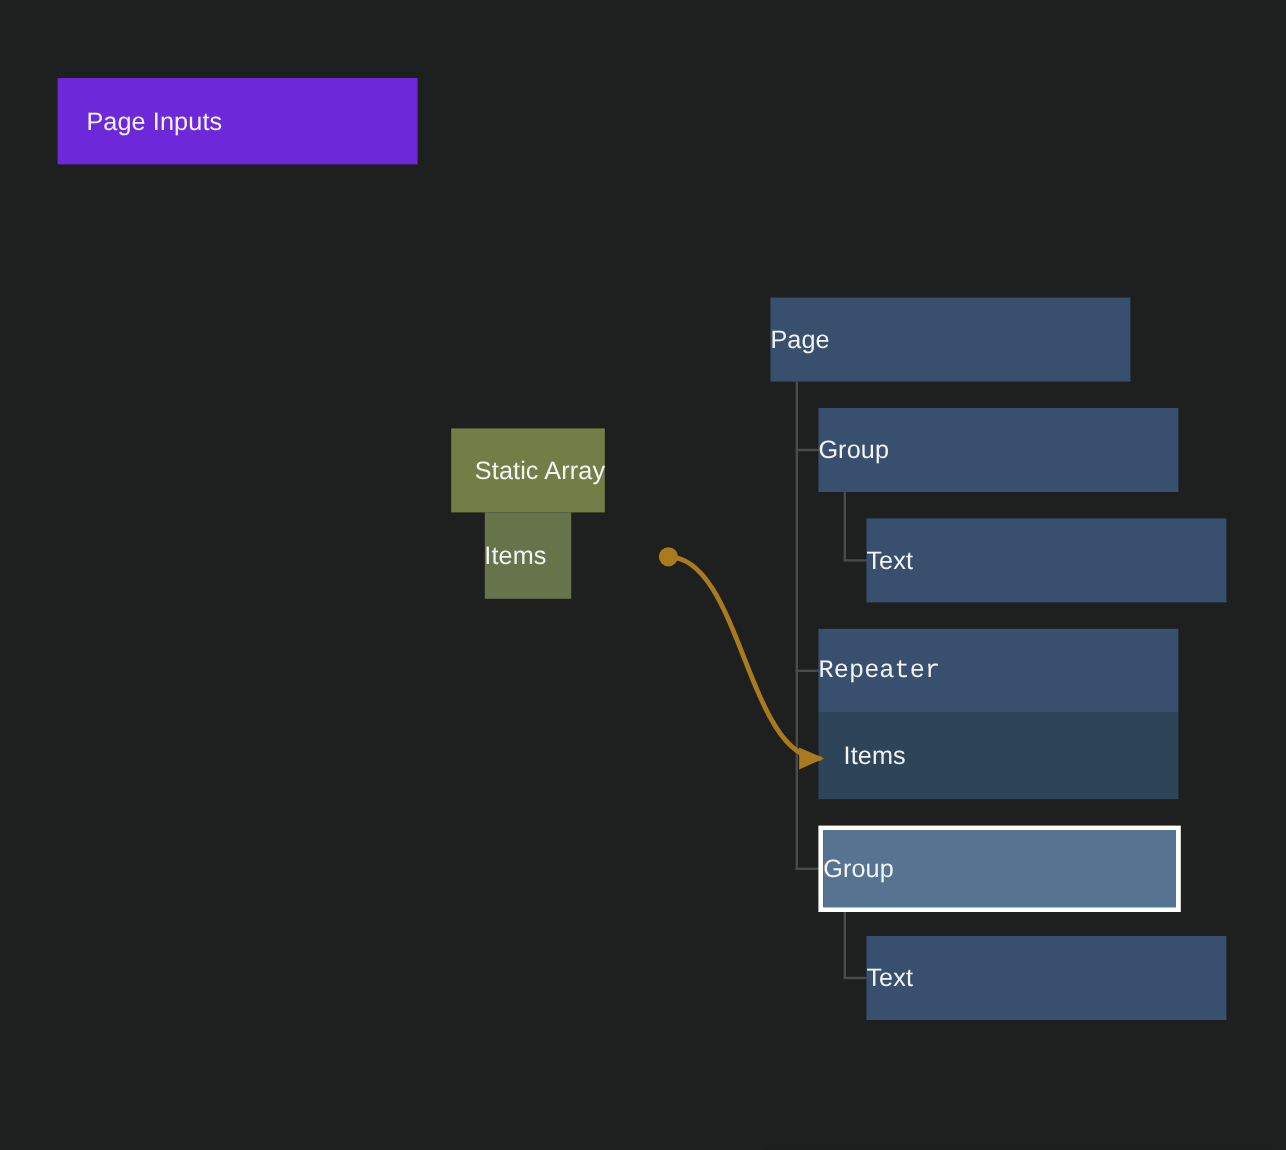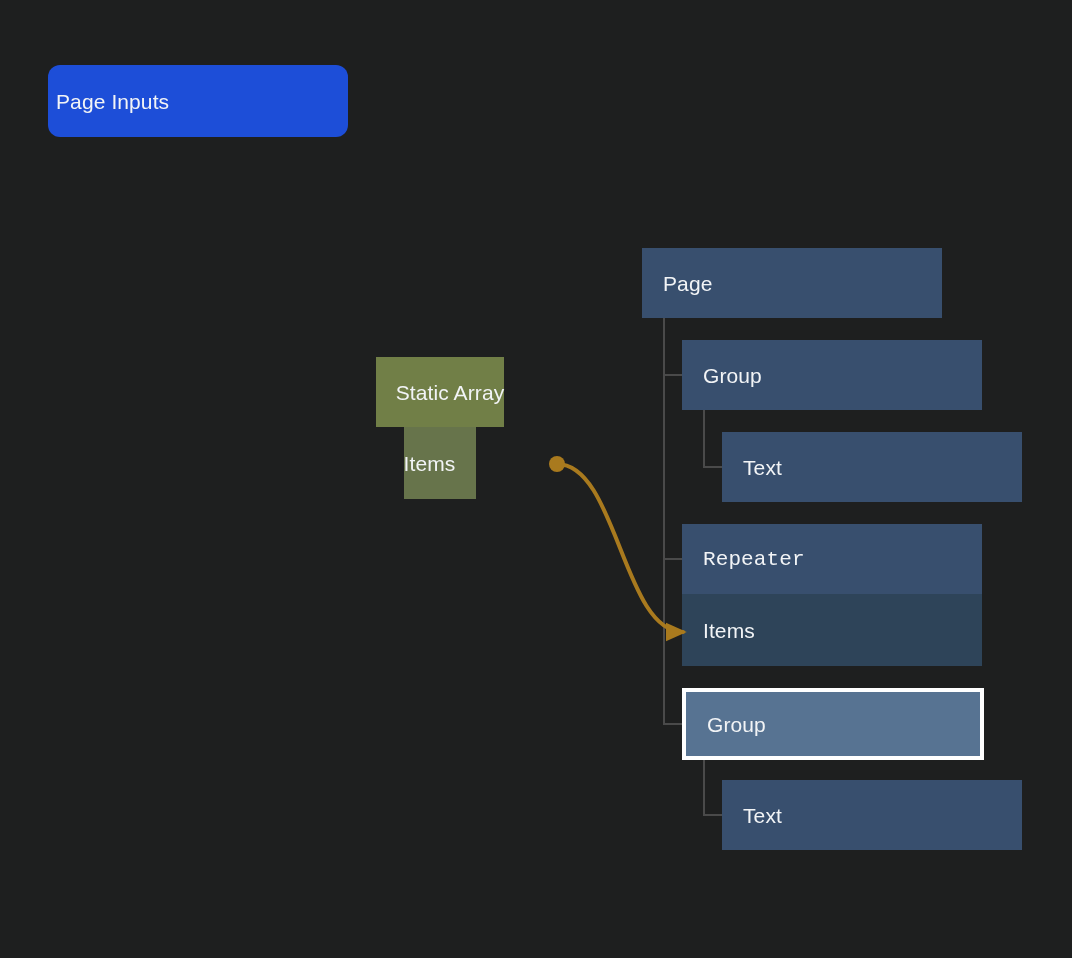--- a/index.html
+++ b/index.html
@@ -37,40 +37,38 @@
   .node-label {
     color: #f2f4f6;
     font-size: 21px;
     line-height: 1;
     letter-spacing: 0.1px;
     white-space: nowrap;
   }
 
   
   .node-inputs .node-section {
-    background: #1d4ed8;
-    padding-left: 8px;
-    border-radius: 12px;
+    background: #6d28d9;
+    padding-left: 24px;
   }
 
   
   .node-array .sec-header {
     background: #717f47;
     padding-left: 20px;
   }
   .node-array .sec-port {
     background: #67744b;
     justify-content: flex-end;
     padding-right: 21px;
   }
 
   
   .node-blue .sec-header {
     background: #384f6e;
-    padding-left: 21px;
   }
   .node-blue .sec-port {
     background: #2e4459;
     padding-left: 21px;
   }
   .node-blue.selected {
     border: 4px solid #ffffff;
   }
   .node-blue.selected .sec-header {
     background: #577392;

